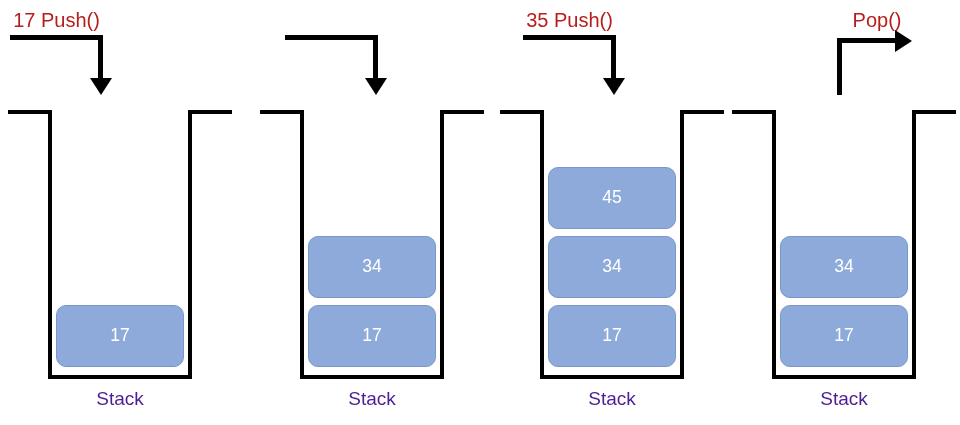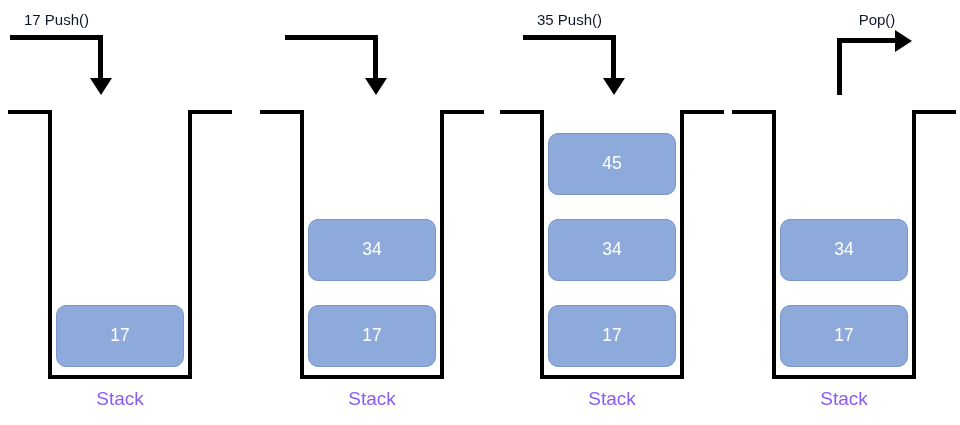--- a/index.html
+++ b/index.html
@@ -29,23 +29,23 @@
   .panel.p1 { left: 0; }
   .panel.p2 { left: 240px; }
   .panel.p3 { left: 480px; }
   .panel.p4 { left: 720px; }
 
   
   .op-label {
     position: absolute;
     top: 8px;
     height: 24px;
-    font-size: 15px;
+    font-size: 20px;
     line-height: 24px;
-    color: #0f172a;
+    color: #b91c1c;
     text-align: center;
     white-space: nowrap;
   }
   .p1 .op-label { left: 10px;  width: 93px; }
   .p2 .op-label { left: 45px;  width: 93px; }
   .p3 .op-label { left: 43px;  width: 93px; }
   .p4 .op-label { left: 117px; width: 80px; }
 
   
   .arrow-push {
@@ -122,41 +122,41 @@
   .lip-right { right: -44px; }
 
   
   .items {
     position: absolute;
     left: 0; right: 0; bottom: 8px;
     display: flex;
     flex-direction: column;
     justify-content: flex-end;
     align-items: center;
-    gap: 24px;
+    gap: 7px;
   }
   .stack-item {
     width: 128px;
     height: 62px;
     background: var(--item-fill);
     border: 1.5px solid var(--item-border);
     border-radius: 10px;
     color: var(--item-text);
     font-size: 17.5px;
     line-height: 59px;
     text-align: center;
   }
 
   
   .stack-caption {
     position: absolute;
     top: 388px;
     width: 144px;
     font-size: 19px;
-    color: #8b5cf6;
+    color: #4c1d95;
     text-align: center;
   }
   .p1 .stack-caption { left: 48px; }
   .p2 .stack-caption { left: 60px; }
   .p3 .stack-caption { left: 60px; }
   .p4 .stack-caption { left: 52px; }
 </style>
 </head>
 <body>
 

